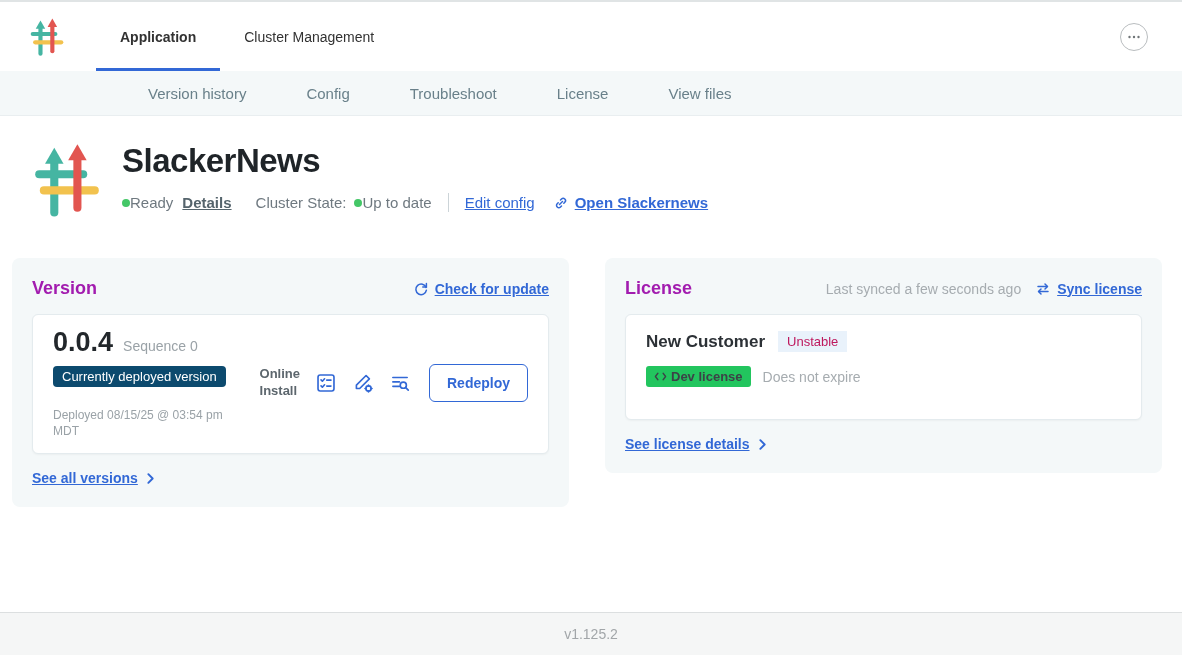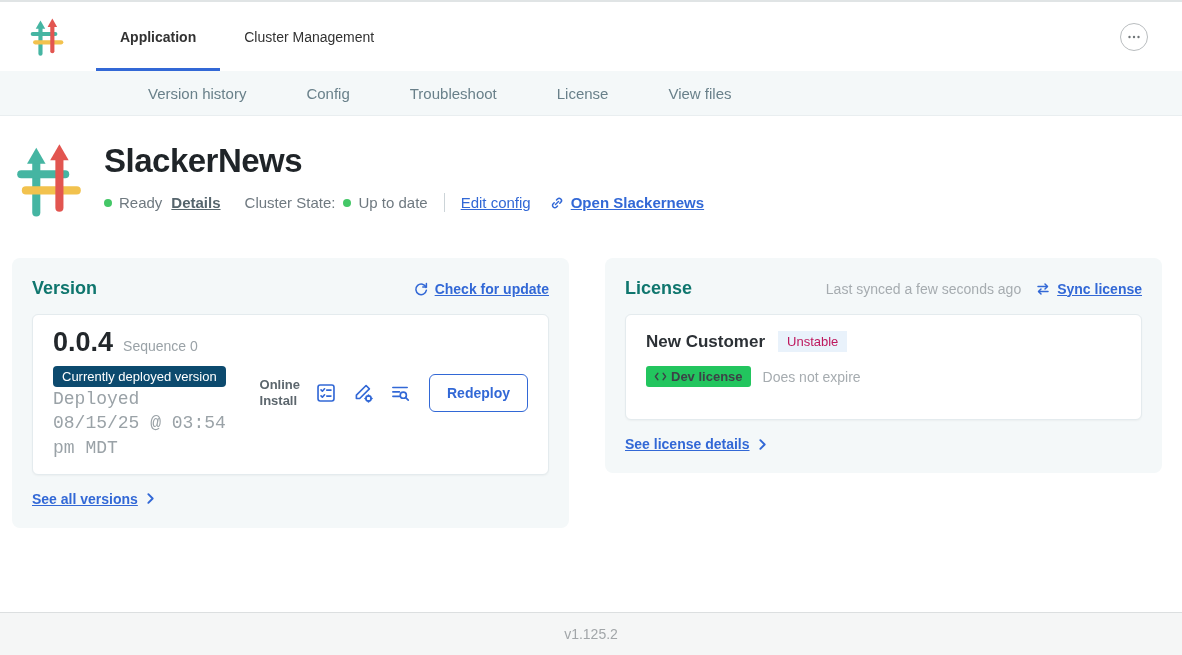--- a/index.html
+++ b/index.html
@@ -54,58 +54,58 @@
     display: flex; align-items: center;
     padding: 0 30px;
     font-size: 15px; color: #69808a; cursor: pointer;
   }
   .subnav-item.active {
     color: #323232; font-weight: 700;
     border-bottom: 3px solid #3268d6; padding-top: 3px;
   }
 
   
-  .app-header { display: flex; padding: 24px 0 0 12px; }
+  .app-header { display: flex; padding: 24px 0 0 30px; }
   .logo-lg { width: 74px; height: 80px; flex: 0 0 auto; }
   .app-meta { margin-left: 18px; padding-top: 2px; }
   .app-title { font-size: 33px; font-weight: 700; color: #1f2428; letter-spacing: -0.5px; }
   .status-row { display: flex; align-items: center; margin-top: 13px; font-size: 15px; color: #6f7980; }
   .dot { width: 8px; height: 8px; border-radius: 50%; background: #44c767; display: inline-block; flex: 0 0 auto; }
-  .status-text { margin-left: 7px; }
+  .status-text { }
   .details-link { margin-left: 9px; color: #55646c; font-weight: 600; cursor: pointer; }
   .cluster-label { margin-left: 24px; }
   .cluster-label + .dot { margin-left: 8px; }
   .v-divider { width: 1px; height: 19px; background: #ccd4d8; margin: 0 16px; }
   .blue-link { color: #3268d6; cursor: pointer; display: inline-flex; align-items: center; gap: 6px; font-size: 15px; }
   .open-app { margin-left: 18px; font-weight: 700; }
 
   
   .cards { display: flex; gap: 36px; margin: 38px 12px 0; align-items: flex-start; }
   .card { width: 557px; background: #f4f8f9; border-radius: 8px; padding: 20px; }
   .card-head { display: flex; align-items: center; justify-content: space-between; }
-  .card-head h2 { font-size: 18px; font-weight: 700; color: #0f766e; }
+  .card-head h2 { font-size: 18px; font-weight: 700; color: #a21caf; }
   .head-link { font-size: 14px; font-weight: 600; }
   .head-right { display: flex; align-items: center; gap: 14px; }
   .muted { color: #a6acb0; font-size: 14px; }
 
   .inner-card {
     margin-top: 15px; background: #fff;
     border: 1px solid #e4ebee; border-radius: 6px;
     box-shadow: 0 1px 2px rgba(0,0,0,.04);
   }
   .version-inner { padding: 12px 20px 14px; display: flex; align-items: center; justify-content: space-between; }
   .version-line { display: flex; align-items: baseline; }
   .version-number { font-size: 27px; font-weight: 700; color: #22272b; }
   .sequence { margin-left: 10px; font-size: 14px; color: #9aa2a7; }
   .deployed-badge {
     display: inline-block; margin-top: 8px;
     background: #0c4a6e; color: #fff;
     font-size: 13px; padding: 3px 9px; border-radius: 4px;
   }
-  .deployed-at { margin-top: 0; font-size: 18px; color: #9aa2a7; max-width: 182px; line-height: 1.35; font-family: Liberation Mono, monospace; }
+  .deployed-at { margin-top: 20px; font-size: 12px; color: #9aa2a7; max-width: 182px; line-height: 1.35; }
   .version-actions { display: flex; align-items: center; gap: 15px; }
   .install-type { font-size: 13px; font-weight: 700; color: #5c666d; line-height: 1.3; display: flex; flex-direction: column; }
   .icon-22 { width: 22px; height: 22px; color: #3268d6; cursor: pointer; display: block; }
   .icon-16 { width: 16px; height: 16px; display: block; }
   .redeploy-btn {
     font-family: inherit;
     background: #fff; color: #3268d6;
     border: 1px solid #3268d6; border-radius: 6px;
     font-size: 14px; font-weight: 700;
     padding: 10px 17px; cursor: pointer; margin-left: 3px;

